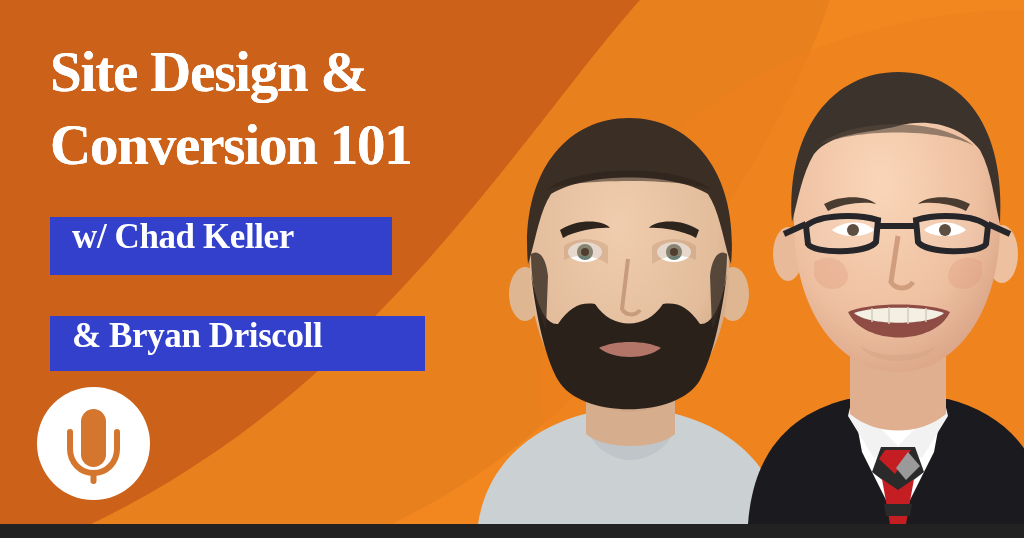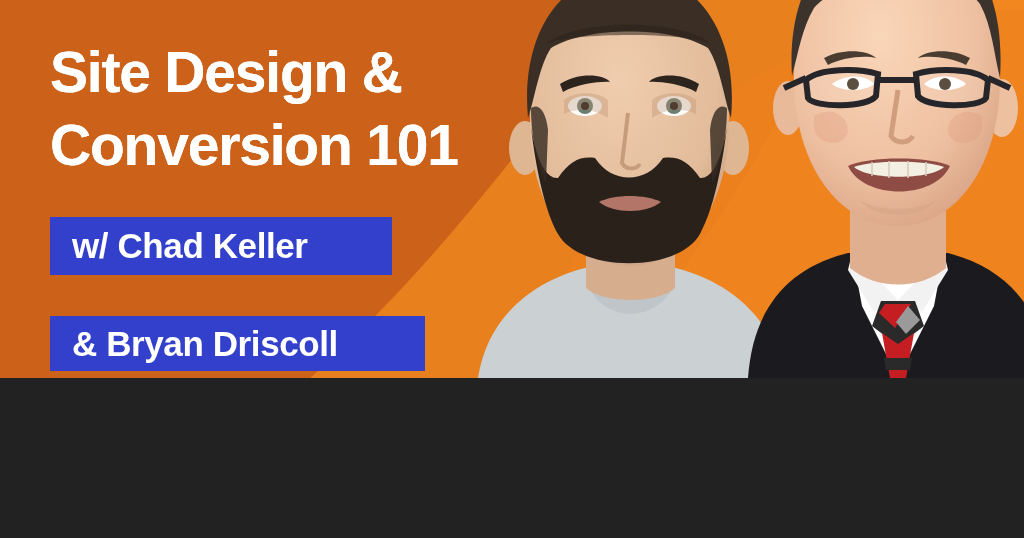--- a/index.html
+++ b/index.html
@@ -1,20 +1,20 @@
 <!DOCTYPE html>
 <html><head>
 <meta charset="utf-8">
 <style>
   html,body{margin:0;padding:0;background:#222;}
   #card{
     position:relative;
-    width:1024px;height:378px;
+    width:1024px;height:524px;
     overflow:hidden;
-    font-family:Liberation Sans, sans-serif;
+    font-family:Liberation Serif, serif;
     background:#CC6219;
   }
   .layer{position:absolute;top:0;left:0;width:1024px;height:538px;}
 
   
   #title{
     position:absolute;left:50px;top:36px;
     width:620px;
     color:#FFFFFF;
     font-size:57px;
@@ -25,21 +25,21 @@
     z-index:30;
     text-shadow:0 0 0 #fff;
   }
   .badge{
     position:absolute;
     background:#3340CC;
     color:#FFFFFF;
     font-size:35px;
     font-weight:bold;
     letter-spacing:-0.4px;
-    display:flex;align-items:center;
+    display:flex;align-items:flex-start;
     padding:0 20px 0 22px;
     z-index:30;
     box-sizing:border-box;
   }
   #badge-1{left:50px;top:217px;width:342px;height:58px;}
   #badge-2{left:50px;top:282px;width:375px;height:55px;margin-top:34px;}
 
   
   #mic-circle{
     position:absolute;left:37px;top:387px;

